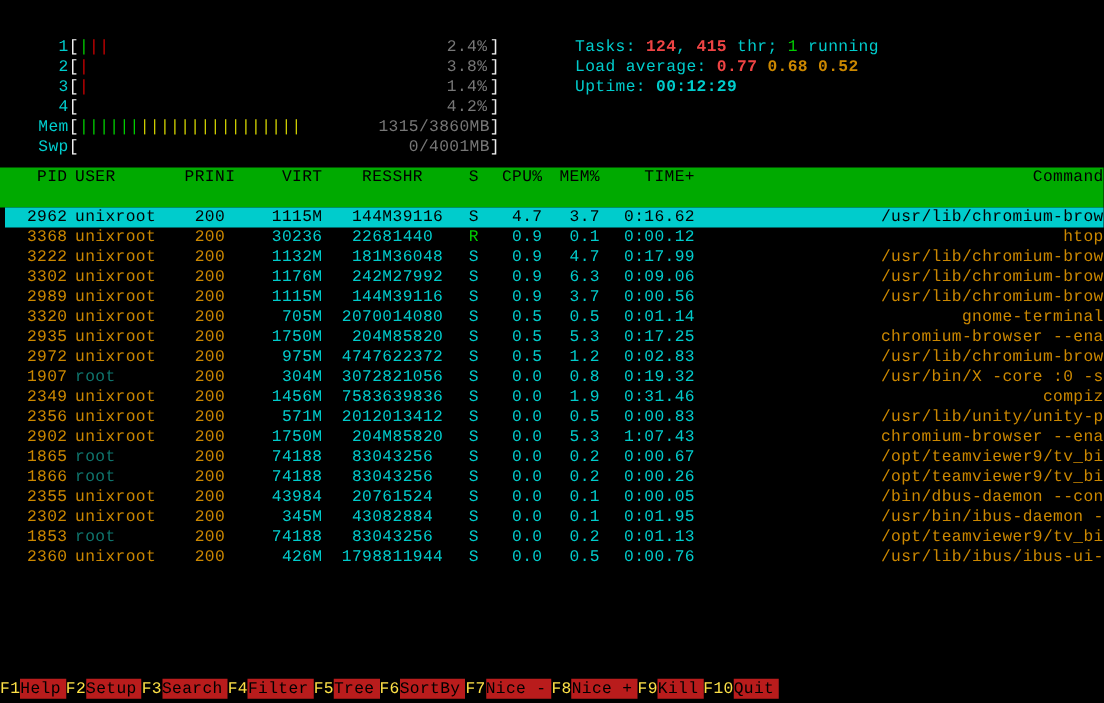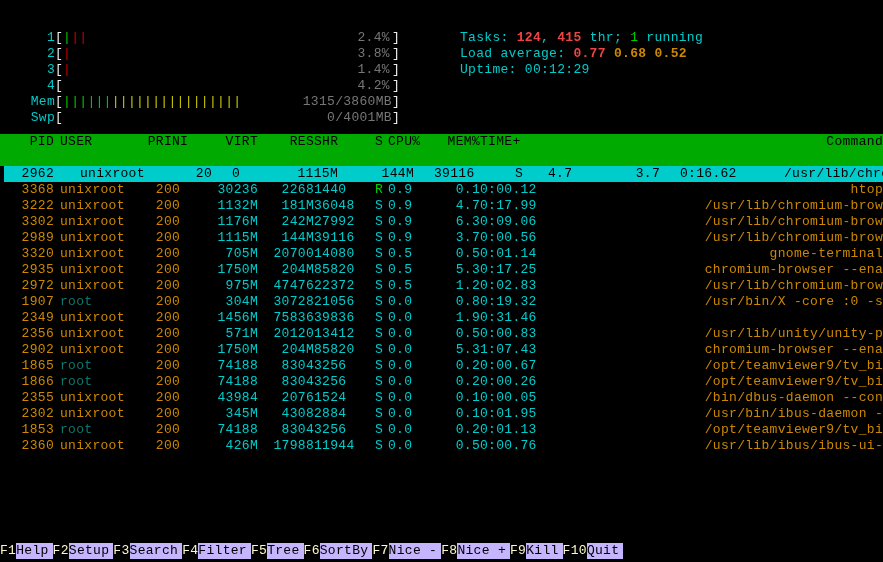--- a/index.html
+++ b/index.html
@@ -66,61 +66,60 @@
   .table-header {
     background: #00aa00;
     color: #000;
     display: flex;
     padding: 0 0 0 4px;
     height: 32px;
   }
   .selected-row {
     background: #00cccc;
     color: #000;
-    gap: 20px;
   }
   .proc-table {
     padding-left: 4px;
   }
   .proc-row {
     display: flex;
     height: 16px;
   }
   .col-pid { width: 52px; text-align: right; padding-right: 2px; }
   .col-user { width: 80px; }
   .col-pri { width: 36px; text-align: right; }
   .col-ni { width: 30px; }
   .col-virt { width: 56px; text-align: right; }
   .col-res { width: 56px; text-align: right; }
   .col-shr { width: 56px; text-align: left; }
   .col-s { width: 18px; text-align: center; }
-  .col-cpu { width: 46px; }
+  .col-cpu { width: 46px; text-align: right; }
   .col-mem { width: 46px; text-align: right; }
-  .col-time { width: 76px; }
+  .col-time { width: 76px; text-align: right; }
   .col-cmd { flex: 1; padding-left: 8px; white-space: nowrap; overflow: hidden; text-align: right; }
   
   .c-cyan { color: #00cccc; }
   .c-orange { color: #cc8800; }
   .c-gray { color: #0f766e; }
   .c-green { color: #00cc00; }
   .c-black { color: #000; }
   
   .footer {
     display: flex;
     height: 16px;
     position: absolute;
     bottom: 3px;
     left: 0;
   }
   .fkey {
-    color: #fef9c3;
+    color: #fde047;
     padding: 0 0 0 0;
   }
   .faction {
-    background: #c4b5fd;
+    background: #b91c1c;
     color: #000;
     padding: 0 4px 0 0;
   }
 </style>
 </head>
 <body>
 
 <div class="top-section">
   <div class="left-meters" id="meters">
       <div class="meter-row">
@@ -177,21 +176,21 @@
       </div>
     </div>
   <div class="right-stats">
     <div>
       <span>Tasks: </span><span class="white-bold">124</span><span>, </span><span class="white-bold">415</span><span> thr; </span><span class="green-txt">1</span><span> running</span>
     </div>
     <div>
       <span>Load average: </span><span class="white-bold">0.77</span> <span class="orange-txt">0.68</span> <span class="orange-txt">0.52</span>
     </div>
     <div>
-      <span>Uptime: </span><span class="cyan-bold" style="font-weight:normal">00:12:29</span>
+      <span>Uptime: </span><span class="cyan-bold" style="font-weight:bold">00:12:29</span>
     </div>
   </div>
 </div>
 
 <div class="table-header" id="thead">
     <span class="col-pid">PID</span>
     <span class="col-user" style="text-align: left; padding-left: 4px;">USER</span>
     <span class="col-pri">PRI</span>
     <span class="col-ni">NI</span>
     <span class="col-virt">VIRT</span>
@@ -335,20 +334,21 @@
     <span class="col-user c-orange" style="padding-left:4px">unixroot</span>
     <span class="col-pri c-orange">20</span>
     <span class="col-ni c-orange">0</span>
     <span class="col-virt c-cyan">1456M</span>
     <span class="col-res c-cyan">75836</span>
     <span class="col-shr c-cyan">39836</span>
     <span class="col-s c-cyan">S</span>
     <span class="col-cpu c-cyan">0.0</span>
     <span class="col-mem c-cyan">1.9</span>
     <span class="col-time c-cyan">0:31.46</span>
+    <span class="col-cmd c-orange">compiz</span>
   </div>
     <div class="proc-row">
     <span class="col-pid c-orange">2356</span>
     <span class="col-user c-orange" style="padding-left:4px">unixroot</span>
     <span class="col-pri c-orange">20</span>
     <span class="col-ni c-orange">0</span>
     <span class="col-virt c-cyan">571M</span>
     <span class="col-res c-cyan">20120</span>
     <span class="col-shr c-cyan">13412</span>
     <span class="col-s c-cyan">S</span>

